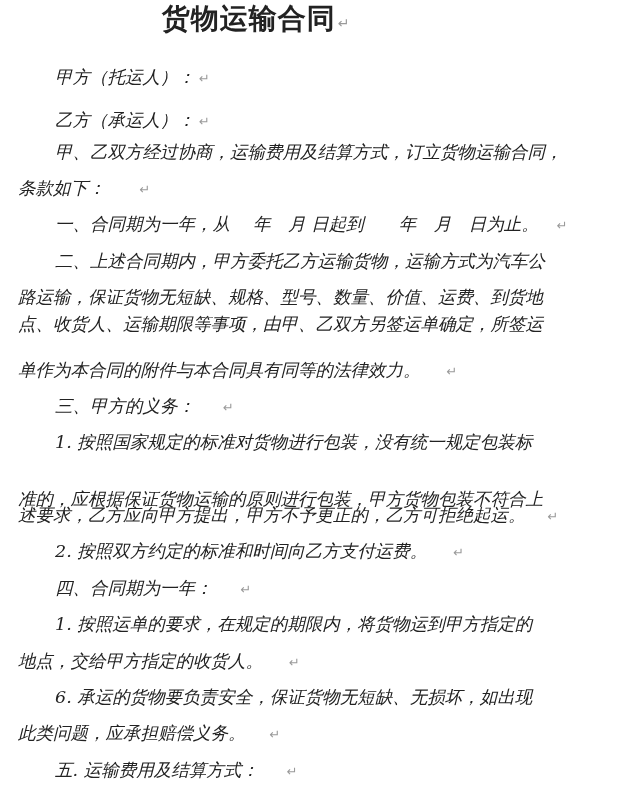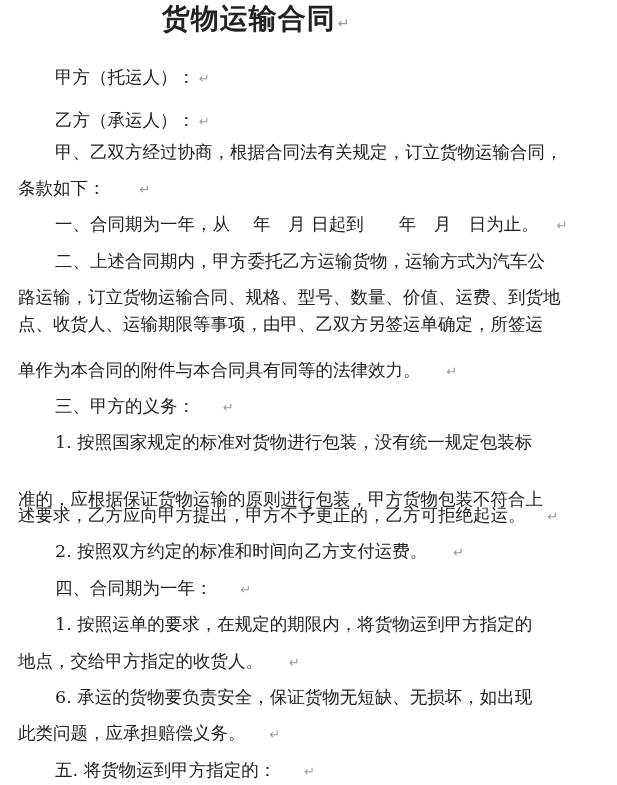--- a/index.html
+++ b/index.html
@@ -29,20 +29,21 @@
       color: #222;
       letter-spacing: 1px;
     }
     .line {
       position: absolute;
       left: 18px;
       font-size: 17.5px;
       line-height: 22px;
       white-space: nowrap;
       color: #222;
+      font-style: italic;
     }
     .indent { left: 55px; }
     .pm {
       color: #9a9a9a;
       font-family: "DejaVu Sans", sans-serif;
       font-size: 13px;
       margin-left: 4px;
     }
     .title .pm {
       font-size: 14px;
@@ -53,29 +54,29 @@
   </style>
 </head>
 <body>
 
 <div class="title"><span>货物运输合同</span><span class="pm">↵</span></div>
 
 <div class="line indent" style="top:66px"><span>甲方（托运人）：</span><span class="pm">↵</span></div>
 
 <div class="line indent" style="top:109px"><span>乙方（承运人）：</span><span class="pm">↵</span></div>
 
-<div class="line indent" style="top:141px"><span>甲、乙双方经过协商，根据合同法有关规定，订立货物运输合同，</span></div>
+<div class="line indent" style="top:141px"><span>甲、乙双方经过协商，运输费用及结算方式，订立货物运输合同，</span></div>
 
 <div class="line" style="top:177px"><span>条款如下：</span><span class="gap" style="width:30px"></span><span class="pm">↵</span></div>
 
 <div class="line indent" style="top:213px"><span>一、合同期为一年，从　 年　月 日起到　　年　月　日为止。</span><span class="gap" style="width:14px"></span><span class="pm">↵</span></div>
 
 <div class="line indent" style="top:250px"><span>二、上述合同期内，甲方委托乙方运输货物，运输方式为汽车公</span></div>
 
-<div class="line" style="top:286px"><span>路运输，订立货物运输合同、规格、型号、数量、价值、运费、到货地</span></div>
+<div class="line" style="top:286px"><span>路运输，保证货物无短缺、规格、型号、数量、价值、运费、到货地</span></div>
 
 <div class="line" style="top:313px"><span>点、收货人、运输期限等事项，由甲、乙双方另签运单确定，所签运</span></div>
 
 <div class="line" style="top:359px"><span>单作为本合同的附件与本合同具有同等的法律效力。</span><span class="gap" style="width:22px"></span><span class="pm">↵</span></div>
 
 <div class="line indent" style="top:395px"><span>三、甲方的义务：</span><span class="gap" style="width:24px"></span><span class="pm">↵</span></div>
 
 <div class="line indent" style="top:431px"><span>1. 按照国家规定的标准对货物进行包装，没有统一规定包装标</span></div>
 
 <div class="line" style="top:488px"><span>准的，应根据保证货物运输的原则进行包装，甲方货物包装不符合上</span></div>
@@ -87,13 +88,13 @@
 <div class="line indent" style="top:577px"><span>四、合同期为一年：</span><span class="gap" style="width:24px"></span><span class="pm">↵</span></div>
 
 <div class="line indent" style="top:613px"><span>1. 按照运单的要求，在规定的期限内，将货物运到甲方指定的</span></div>
 
 <div class="line" style="top:650px"><span>地点，交给甲方指定的收货人。</span><span class="gap" style="width:22px"></span><span class="pm">↵</span></div>
 
 <div class="line indent" style="top:686px"><span>6. 承运的货物要负责安全，保证货物无短缺、无损坏，如出现</span></div>
 
 <div class="line" style="top:722px"><span>此类问题，应承担赔偿义务。</span><span class="gap" style="width:20px"></span><span class="pm">↵</span></div>
 
-<div class="line indent" style="top:759px"><span>五. 将货物运到甲方指定的：</span><span class="gap" style="width:24px"></span><span class="pm">↵</span></div>
+<div class="line indent" style="top:759px"><span>五. 运输费用及结算方式：</span><span class="gap" style="width:24px"></span><span class="pm">↵</span></div>
 
 </body></html>

